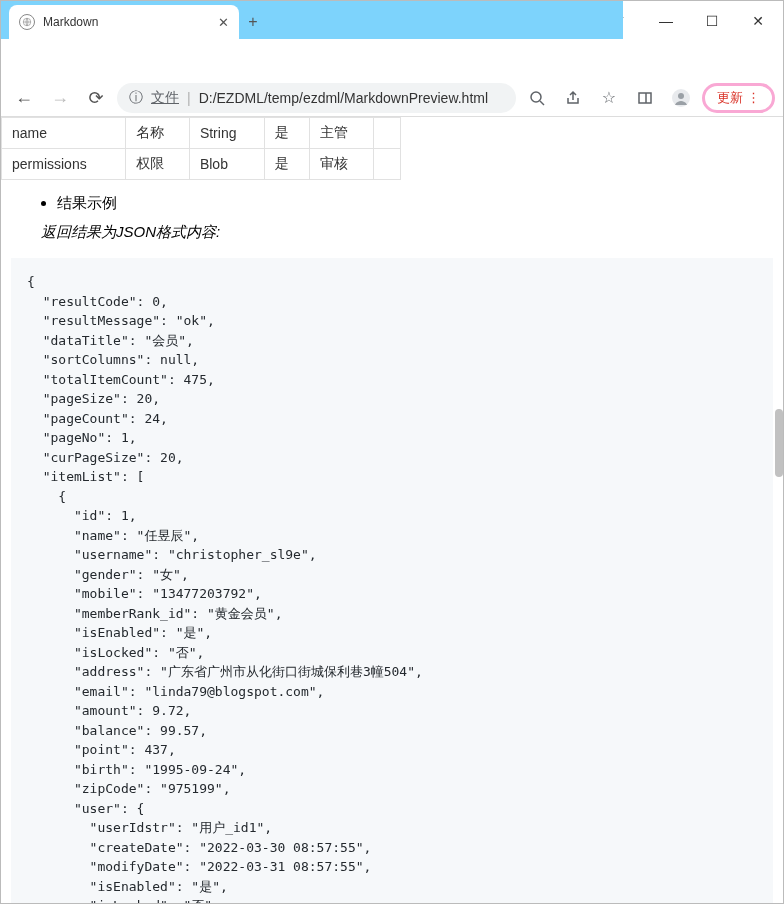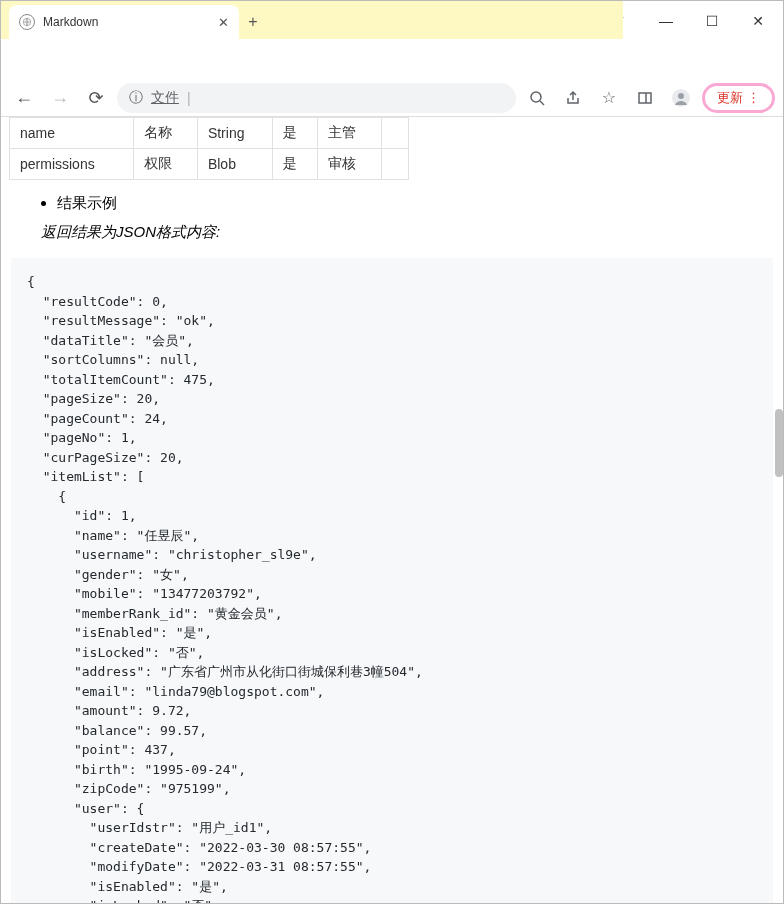--- a/index.html
+++ b/index.html
@@ -22,21 +22,21 @@
       background: #fff;
     }
     .win-controls { display: flex; gap: 0; margin-left: auto; }
     .win-btn {
       width: 46px; height: 40px;
       display: flex; align-items: center; justify-content: center;
       font-size: 14px; color: #333;
     }
     .tabbar {
       height: 38px;
-      background: #fef9c3;
+      background: #7dd3fc;
       display: flex;
       align-items: flex-end;
       padding: 0 8px;
       position: absolute;
       top: 0; left: 0; right: 160px;
     }
     .tab {
       background: #fff;
       border-radius: 8px 8px 0 0;
       height: 34px;
@@ -113,21 +113,21 @@
     .content {
       padding: 0;
       height: calc(904px - 78px);
       overflow: hidden;
       position: relative;
     }
     table.data {
       border-collapse: collapse;
       width: 400px;
       font-size: 14px;
-      margin-left: 8px;
+      margin-left: 0;
       border-radius: 13px;
     }
     table.data td {
       border: 1px solid #e1e1e1;
       padding: 6px 10px;
       color: #333;
     }
     .bullet-item {
       margin: 14px 0 10px 56px;
       font-size: 15px;
@@ -186,20 +186,21 @@
 </div>
 
 <div class="toolbar">
   <div class="nav-btn">←</div>
   <div class="nav-btn disabled">→</div>
   <div class="nav-btn">⟳</div>
   <div class="addressbar">
     <span class="addr-icon">ⓘ</span>
     <span class="addr-label">文件</span>
     <span class="addr-sep">|</span>
+    <span class="addr-text">D:/EZDML/temp/ezdml/MarkdownPreview.html</span>
   </div>
   <div class="tool-icon">
     <svg width="16" height="16" viewBox="0 0 16 16">
         <circle cx="7" cy="7" r="5" fill="none" stroke="#5f6368" stroke-width="1.5"></circle>
         <line x1="11" y1="11" x2="15" y2="15" stroke="#5f6368" stroke-width="1.5"></line>
       </svg>
   </div>
   <div class="tool-icon">
     <svg width="16" height="16" viewBox="0 0 16 16">
         <path d="M3 8v5h10V8M8 2v8M5 5l3-3 3 3" fill="none" stroke="#5f6368" stroke-width="1.5"></path>

